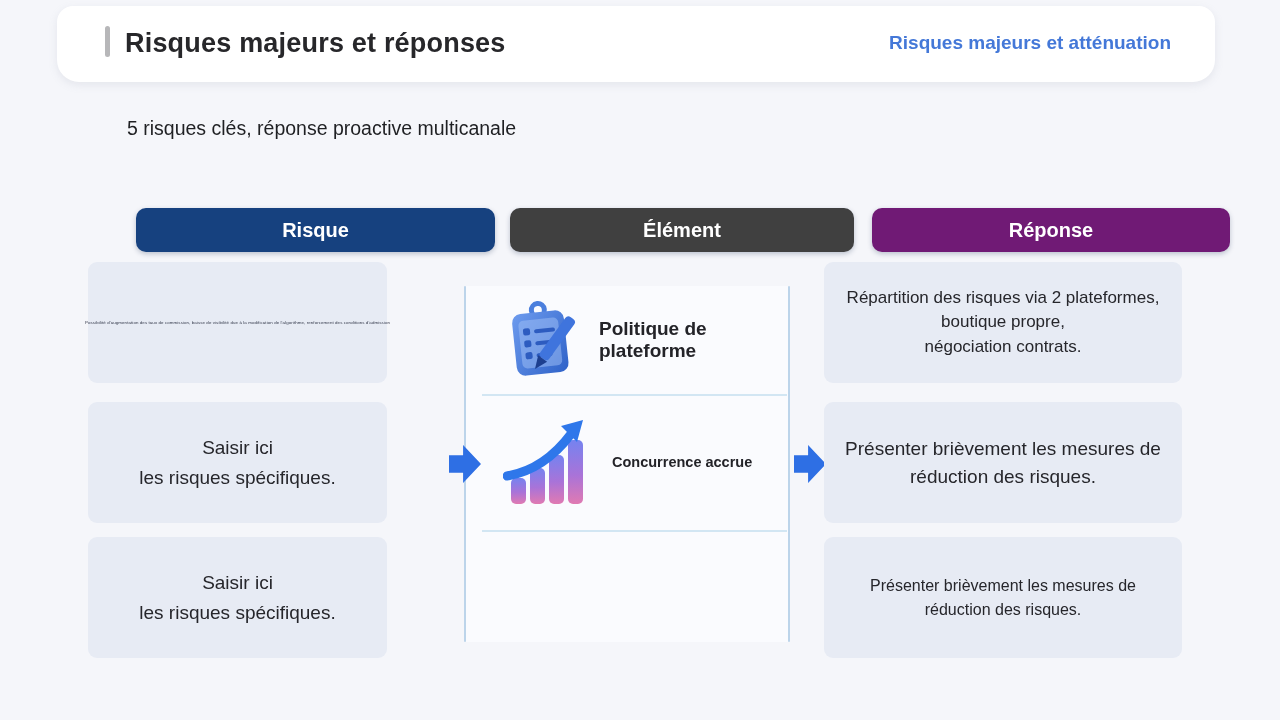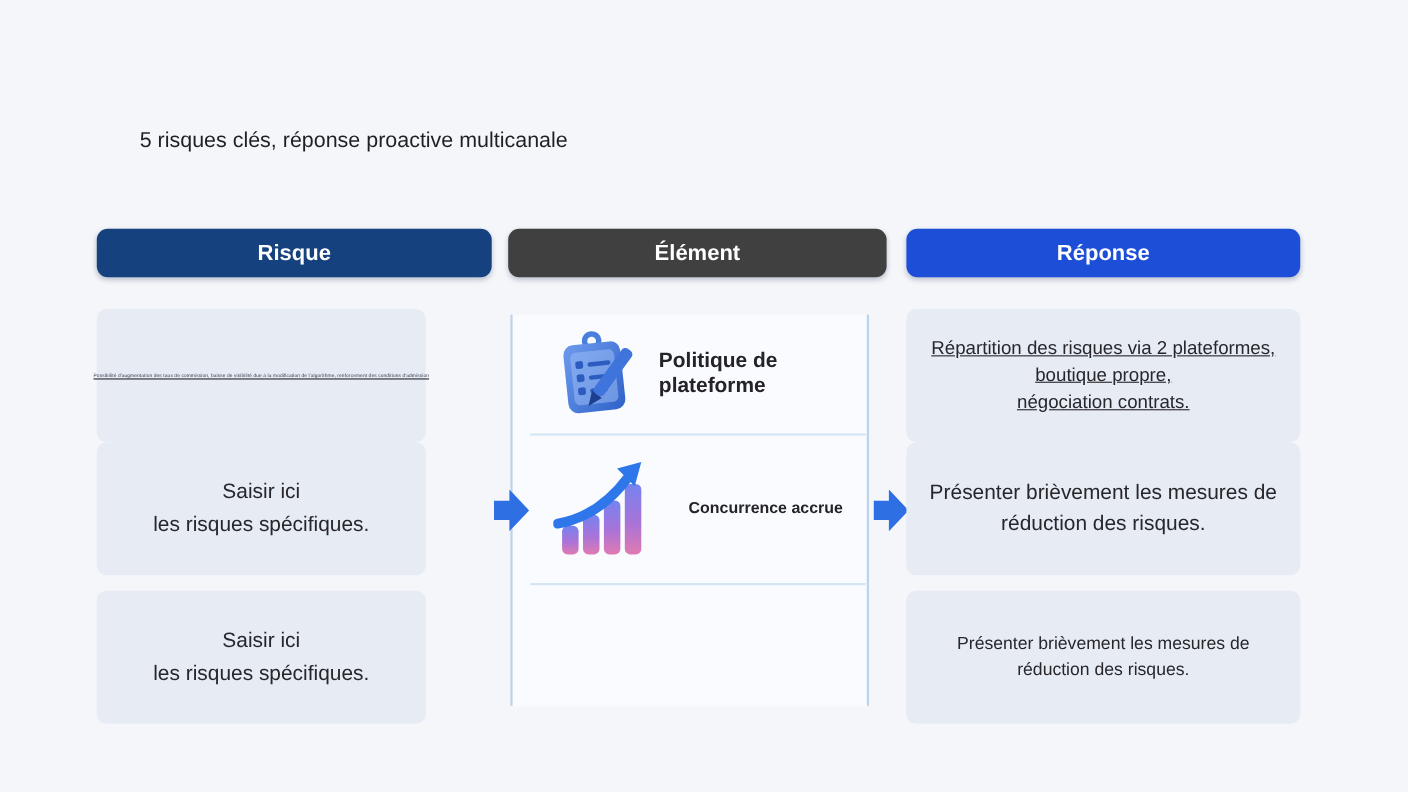--- a/index.html
+++ b/index.html
@@ -35,74 +35,80 @@
     position:absolute;left:127px;top:114px;margin:0;
     font-size:19.5px;color:#1f2023;line-height:28px;
   }
 
   
   .col-head{
     position:absolute;top:208px;height:44px;border-radius:10px;
     color:#ffffff;font-size:20px;font-weight:700;
     display:flex;align-items:center;justify-content:center;
     box-shadow:0 2px 5px rgba(20,40,80,.25);
+    margin-left:48px;
   }
   .head-risk{left:88px;width:359px;background:#16417f;}
   .head-element{left:462px;width:344px;background:#404040;}
-  .head-response{left:824px;width:358px;background:#1d4ed8;}
+  .head-response{left:824px;width:358px;background:#701a75;}
 
   
   .box{
     position:absolute;width:299px;height:121px;border-radius:9px;
     background:#e7ebf4;display:flex;align-items:center;justify-content:center;
     text-align:center;color:#26262b;padding:0 14px;box-sizing:border-box;
   }
   .risk-col{left:88px;}
   .resp-col{left:824px;width:358px;}
-  .row-1{top:281px;text-decoration:underline;} .row-2{top:402px;} .row-3{top:537px;}
+  .row-1{top:262px;} .row-2{top:402px;} .row-3{top:537px;}
   .box .txt{white-space:pre-line;}
   .risk-tiny .txt{font-size:4.4px;white-space:nowrap;color:#33384a;letter-spacing:.1px;}
   .risk-normal .txt{font-size:19px;line-height:1.55;color:#26262b;}
   .resp-t1 .txt{font-size:17px;line-height:1.45;}
   .resp-t2 .txt{font-size:19px;line-height:1.45;}
   .resp-t3 .txt{font-size:16px;line-height:1.45;}
 
   
   .mid-bg{position:absolute;left:466px;top:286px;width:322px;height:356px;background:#fafbfe;}
   .vline{position:absolute;top:286px;width:2px;height:356px;background:#bcd4ea;border-radius:1px;}
   .vline-l{left:464px;} .vline-r{left:788px;}
   .hline{position:absolute;left:482px;width:305px;height:2px;background:#d2e6f3;}
   .hline-1{top:394px;} .hline-2{top:530px;}
 
   .element-row{
     position:absolute;left:482px;width:306px;
     display:flex;align-items:center;
   }
   .el-row-1{top:286px;height:108px;}
-  .el-row-2{top:396px;height:132px;gap:14px;}
+  .el-row-2{top:396px;height:132px;}
   .el-row-3{top:532px;height:110px;}
   .icon-wrap{width:130px;display:flex;justify-content:center;align-items:center;}
   .element-label{font-weight:600;color:#232328;}
   .el-row-1 .element-label{font-size:19px;}
   .el-row-2 .element-label{font-size:14.5px;}
   .el-row-3 .element-label{font-size:12.5px;}
 
   
   .flow-arrow{
     position:absolute;top:445px;width:32px;height:38px;background:#2e6fe4;
     clip-path:polygon(0 27%,44% 27%,44% 0,100% 50%,44% 100%,44% 73%,0 73%);
   }
   .arrow-1{left:449px;}
   .arrow-2{left:794px;}
 </style>
 </head>
 <body>
 
 <div class="stage">
 
+  <header class="topbar">
+    <span class="accent-bar"></span>
+    <h1 class="page-title">Risques majeurs et réponses</h1>
+    <a class="topic-link">Risques majeurs et atténuation</a>
+  </header>
 
   <p class="subtitle">5 risques clés, réponse proactive multicanale</p>
 
   <div class="col-head head-risk">Risque</div>
   <div class="col-head head-element">Élément</div>
   <div class="col-head head-response">Réponse</div>
 
   <div class="mid-bg"></div>
   <div class="vline vline-l"></div>
   <div class="vline vline-r"></div>

